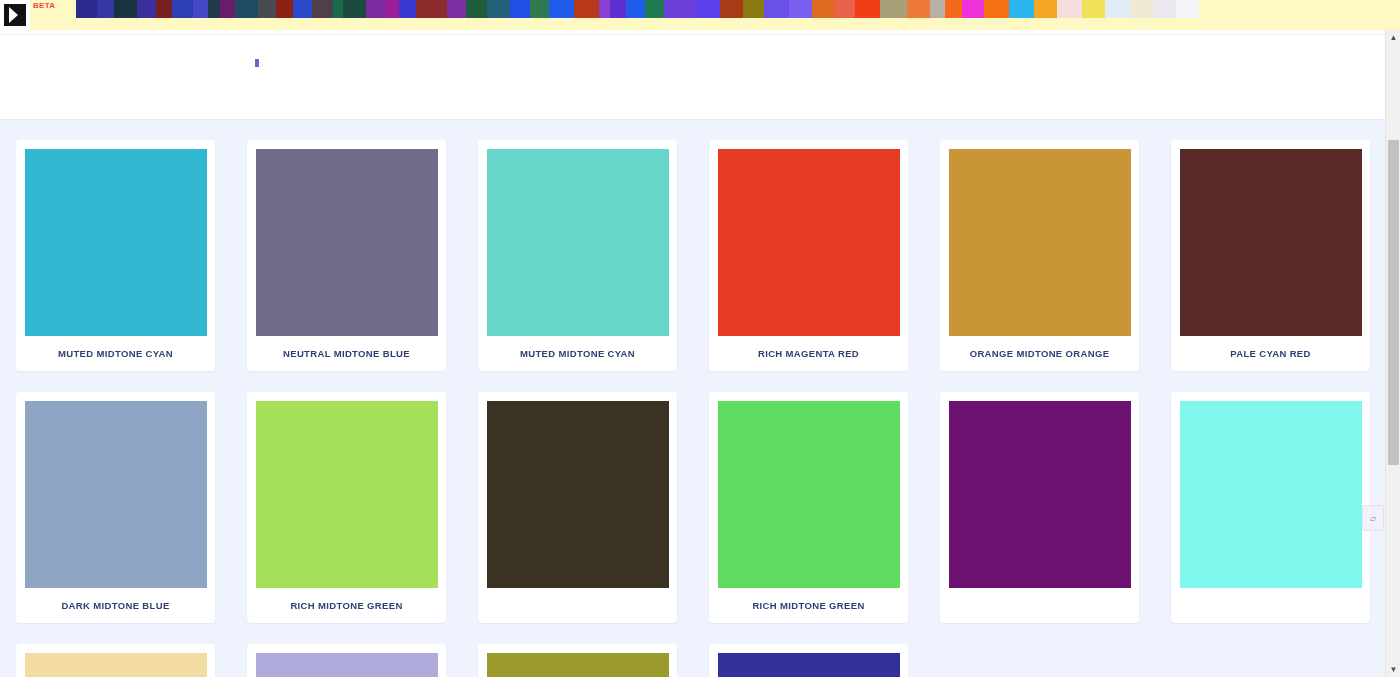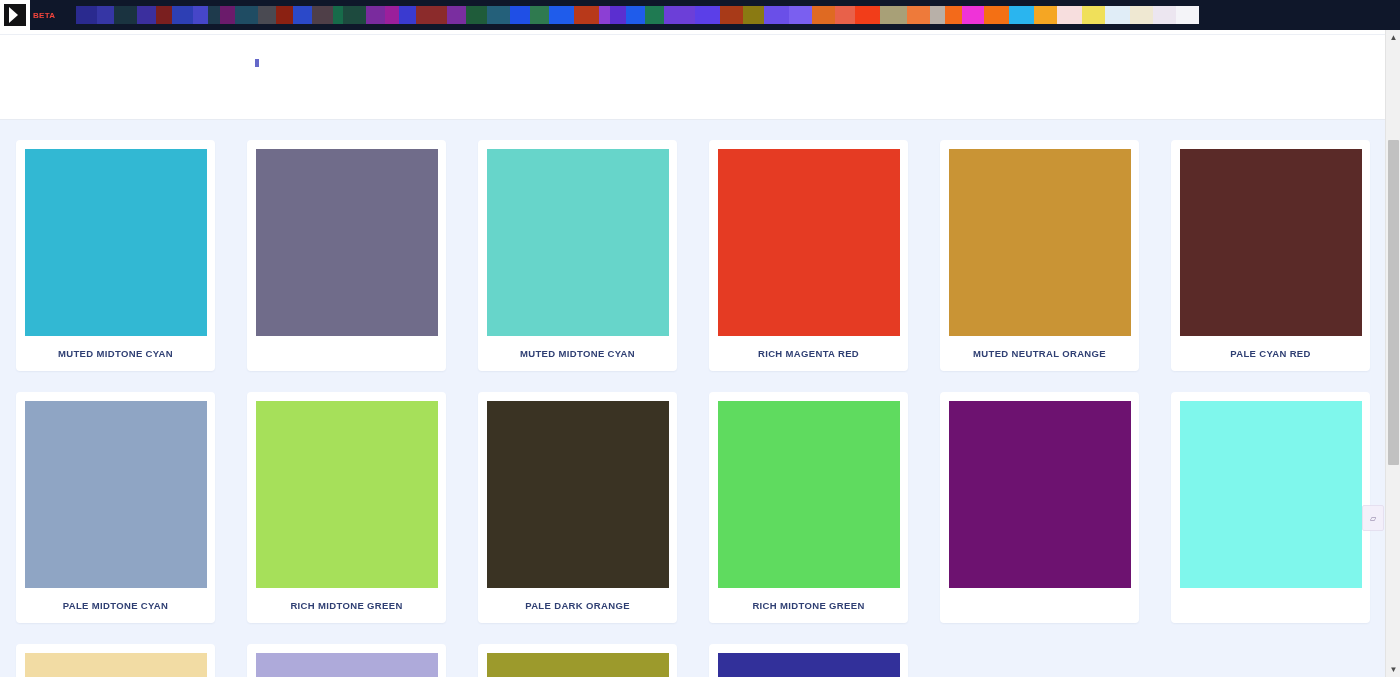--- a/index.html
+++ b/index.html
@@ -7,22 +7,22 @@
     width: 1400px; height: 677px;
     overflow: hidden;
     background: #eef3fd;
     font-family: "Liberation Sans", sans-serif;
   }
 
   
   .header {
     position: absolute; top: 0; left: 0;
     width: 1400px; height: 30px;
-    background: #0f172a;
-    display: flex; align-items: center;
+    background: #fef9c3;
+    display: flex; align-items: flex-start;
     z-index: 40;
   }
   .logo-wrap {
     width: 30px; height: 30px;
     background: #ffffff;
     display: flex; align-items: center; justify-content: center;
     flex: 0 0 auto;
   }
   .logo-mark {
     width: 22px; height: 22px;
@@ -235,48 +235,48 @@
 </div>
 
 <div class="grid-area">
   <div class="grid" id="grid">
       <div class="card">
         <div class="swatch" style="background: rgb(50, 184, 211);"></div>
         <div class="card-label">MUTED MIDTONE CYAN</div>
       </div>
       <div class="card">
         <div class="swatch" style="background: rgb(112, 108, 138);"></div>
+        <div class="card-label">NEUTRAL MIDTONE BLUE</div>
       </div>
       <div class="card">
         <div class="swatch" style="background: rgb(103, 213, 202);"></div>
         <div class="card-label">MUTED MIDTONE CYAN</div>
       </div>
       <div class="card">
         <div class="swatch" style="background: rgb(229, 59, 35);"></div>
         <div class="card-label">RICH MAGENTA RED</div>
       </div>
       <div class="card">
         <div class="swatch" style="background: rgb(201, 148, 53);"></div>
-        <div class="card-label">MUTED NEUTRAL ORANGE</div>
+        <div class="card-label">ORANGE MIDTONE ORANGE</div>
       </div>
       <div class="card">
         <div class="swatch" style="background: rgb(90, 42, 40);"></div>
         <div class="card-label">PALE CYAN RED</div>
       </div>
       <div class="card">
         <div class="swatch" style="background: rgb(143, 165, 196);"></div>
-        <div class="card-label">PALE MIDTONE CYAN</div>
+        <div class="card-label">DARK MIDTONE BLUE</div>
       </div>
       <div class="card">
         <div class="swatch" style="background: rgb(166, 224, 90);"></div>
         <div class="card-label">RICH MIDTONE GREEN</div>
       </div>
       <div class="card">
         <div class="swatch" style="background: rgb(58, 51, 35);"></div>
-        <div class="card-label">PALE DARK ORANGE</div>
       </div>
       <div class="card">
         <div class="swatch" style="background: rgb(95, 219, 95);"></div>
         <div class="card-label">RICH MIDTONE GREEN</div>
       </div>
       <div class="card">
         <div class="swatch" style="background: rgb(109, 18, 112);"></div>
       </div>
       <div class="card">
         <div class="swatch" style="background: rgb(127, 247, 236);"></div>

